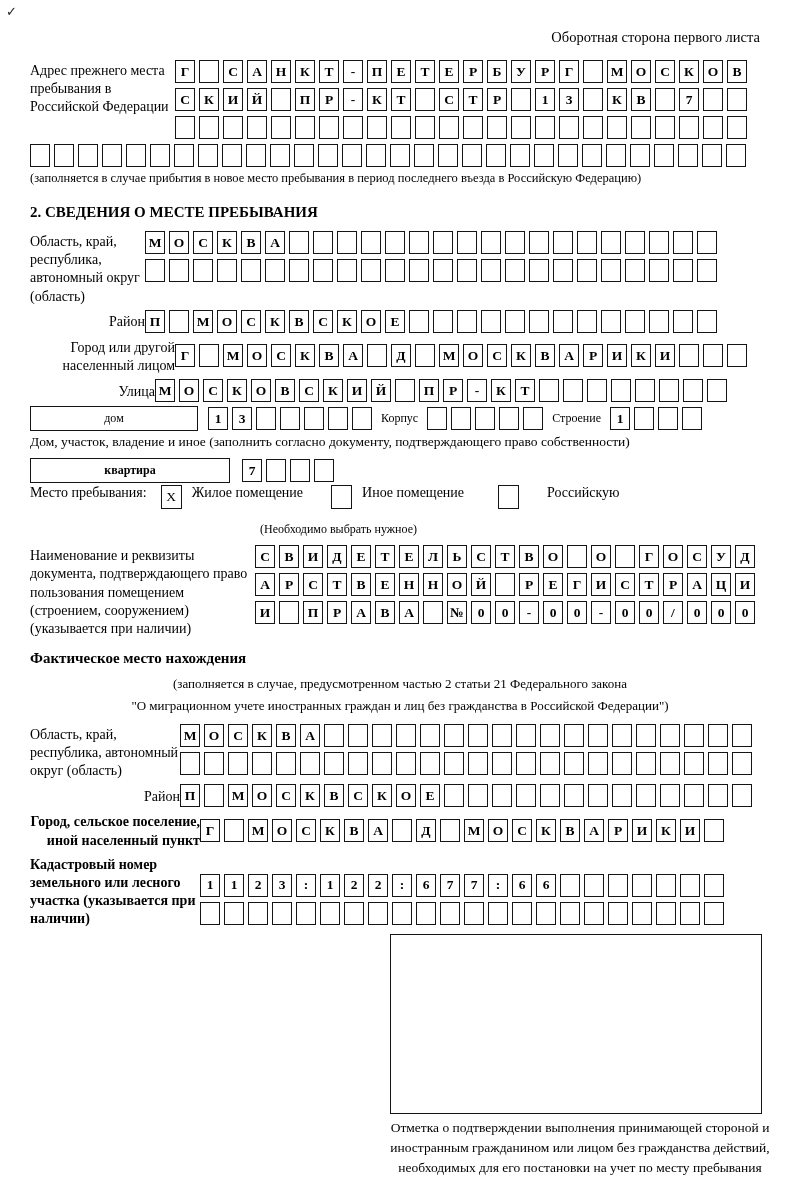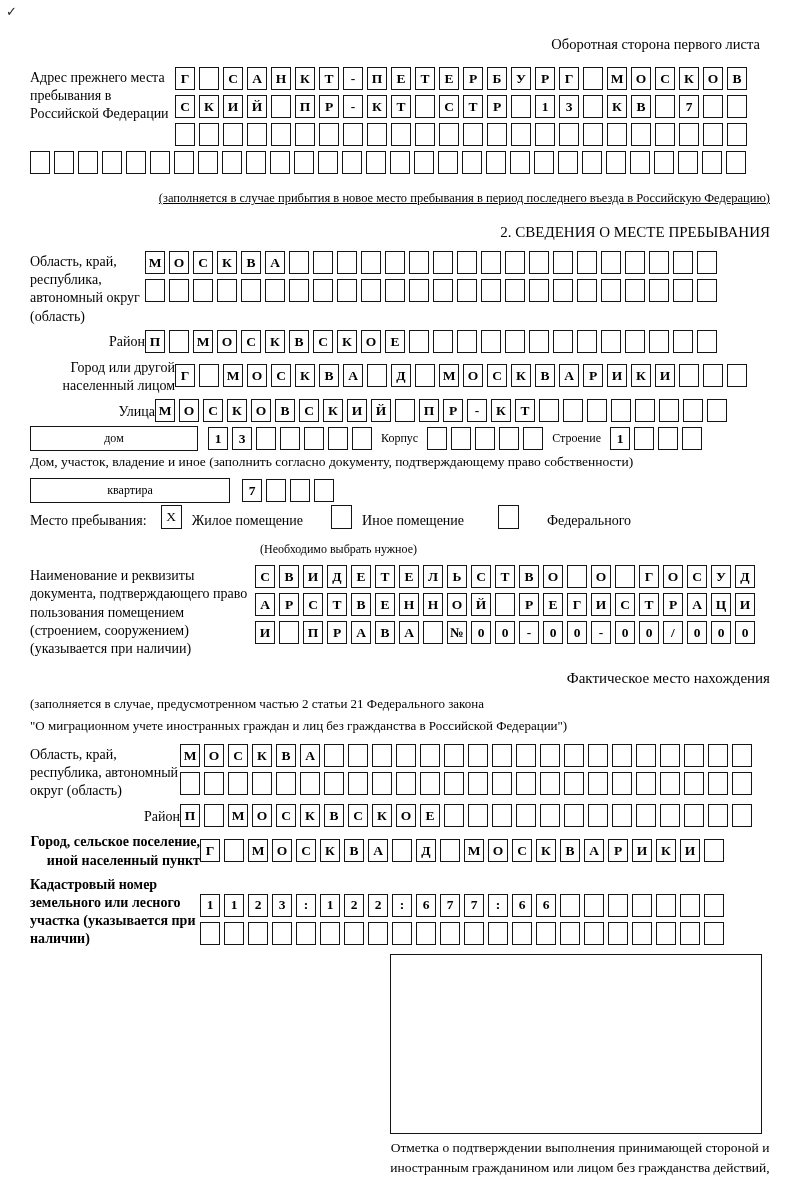--- a/index.html
+++ b/index.html
@@ -1,42 +1,42 @@
 <!DOCTYPE html>
 <html><head>
 <meta charset="utf-8">
 <style>
   html,body{margin:0;padding:0;background:#fff;color:#000;
     font-family:"Liberation Serif","DejaVu Serif",serif;}
   .page{position:relative;width:800px;height:1180px;box-sizing:border-box;
     padding:6px 30px 0 30px;background:#fff;overflow:hidden;}
   .corner-mark{position:absolute;left:6px;top:4px;font-size:13px;color:#222;}
-  .header-note{text-align:right;font-size:14.5px;margin:30px 10px 14px 0;}
+  .header-note{text-align:right;font-size:14.5px;margin:23px 10px 14px 0;}
   
   .boxrow{display:flex;gap:4px;}
   .cb{box-sizing:border-box;flex:0 0 auto;width:20px;height:23px;
     border:1.6px solid #151515;display:flex;align-items:center;justify-content:center;
     font-size:13.5px;font-weight:bold;line-height:1;}
   .rows{display:flex;flex-direction:column;gap:5px;}
   .frow{display:flex;align-items:flex-start;margin-bottom:4px;}
   .frow.vcenter{align-items:center;text-align:right;}
   .flabel{flex:0 0 auto;font-size:14px;line-height:1.3;padding-top:2px;}
   .lw115{width:115px;} .lw125{width:125px;} .lw145{width:145px;}
   .lw150{width:150px;} .lw170{width:170px;font-weight:bold;} .lw225{width:225px;}
-  .note{font-size:12.5px;text-align:right;margin:17px 0 8px 0;text-decoration:underline;}
-  .sec-title{font-size:15px;font-weight:normal;text-align:right;margin:18px 0 10px 0;}
+  .note{font-size:12.5px;text-align:left;margin:4px 0 8px 0;}
+  .sec-title{font-size:15px;font-weight:bold;text-align:left;margin:18px 0 10px 0;}
   .fullrow{margin:5px 0 2px 0;}
   .housebox{box-sizing:border-box;border:1.6px solid #151515;height:25px;
     display:flex;align-items:center;justify-content:center;font-size:12px;flex:0 0 auto;}
   .inline-lbl{font-size:12px;padding:0 9px;white-space:nowrap;}
   .caption{font-size:13.5px;margin:3px 0 8px 0;}
-  .mesto-row{display:flex;align-items:flex-end;font-size:14px;margin:2px 0 13px 0;}
+  .mesto-row{display:flex;align-items:flex-start;font-size:14px;margin:2px 0 13px 0;}
   .mesto-row .cb{width:21px;height:24px;margin:0 10px 0 14px;font-weight:normal;}
   .mesto-note{font-size:12px;margin:2px 0 8px 230px;}
-  .fact-note{font-size:13px;text-align:left;margin:0 0 3px 0;line-height:1.45;}
+  .fact-note{font-size:13px;text-align:center;margin:0 0 3px 0;line-height:1.45;}
   .stamp-col{margin-left:360px;width:380px;margin-top:6px;}
   .stamp-box{box-sizing:border-box;border:1.7px solid #151515;width:372px;height:180px;}
   .stamp-caption{font-size:13.5px;text-align:center;line-height:1.45;margin-top:4px;}
   .gap2{margin-bottom:2px;}
 </style>
 </head>
 <body>
 
 <div class="page">
 
@@ -331,40 +331,40 @@
         <div class="cb"></div>
       </div>
     <div class="inline-lbl">Строение</div>
     <div class="boxrow">
         <div class="cb">1</div>
         <div class="cb"></div>
         <div class="cb"></div>
         <div class="cb"></div>
       </div>
   </div>
-  <div class="caption">Дом, участок, владение и иное (заполнить согласно документу, подтверждающему право собственности)</div>
+  <div class="caption">Дом, участок, владение и иное (заполнить согласно документу, подтверждающего право собственности)</div>
 
   <div class="frow vcenter gap2">
-    <div class="housebox" style="width:200px;margin-right:12px;">квартира</div>
+    <div class="housebox" style="width:200px;margin-right:12px;font-weight:bold;">квартира</div>
     <div class="boxrow">
         <div class="cb">7</div>
         <div class="cb"></div>
         <div class="cb"></div>
         <div class="cb"></div>
       </div>
   </div>
 
   <div class="mesto-row">
     <span>Место пребывания:</span>
     <span class="cb">X</span>
     <span>Жилое помещение</span>
     <span class="cb" style="margin-left:28px;"></span>
     <span>Иное помещение</span>
     <span class="cb" style="margin-left:34px;margin-right:28px;"></span>
-    <span>Федерального</span>
+    <span>Российскую</span>
   </div>
   <div class="mesto-note">(Необходимо выбрать нужное)</div>
 
   <div class="frow">
     <div class="flabel lw225">Наименование и реквизиты документа, подтверждающего право пользования помещением (строением, сооружением) (указывается при наличии)</div>
     <div class="rows">
       <div class="boxrow">
           <div class="cb">С</div>
           <div class="cb">В</div>
           <div class="cb">И</div>

